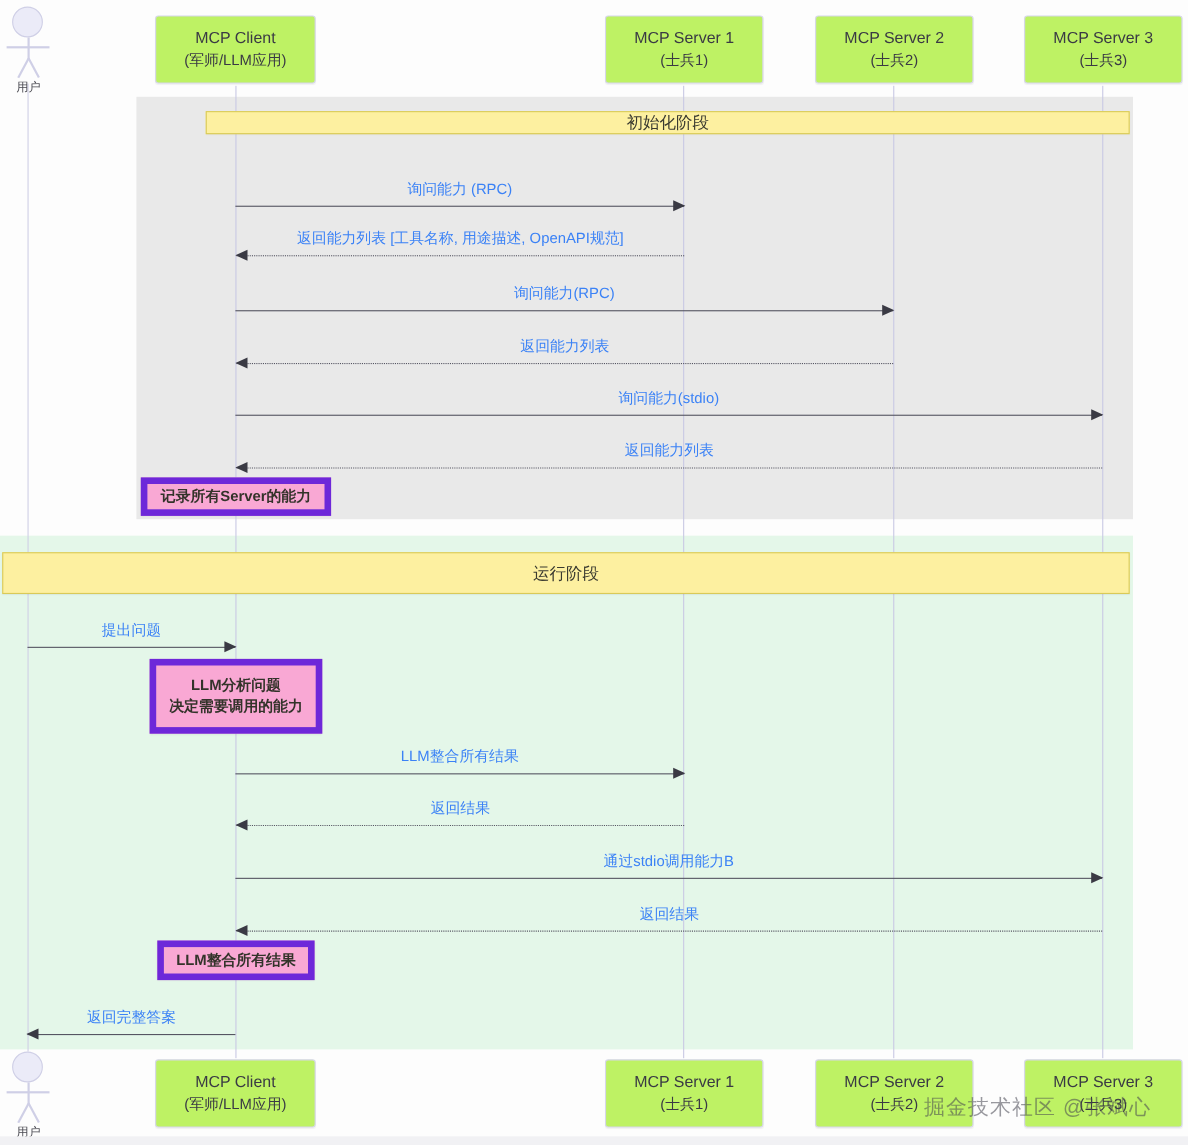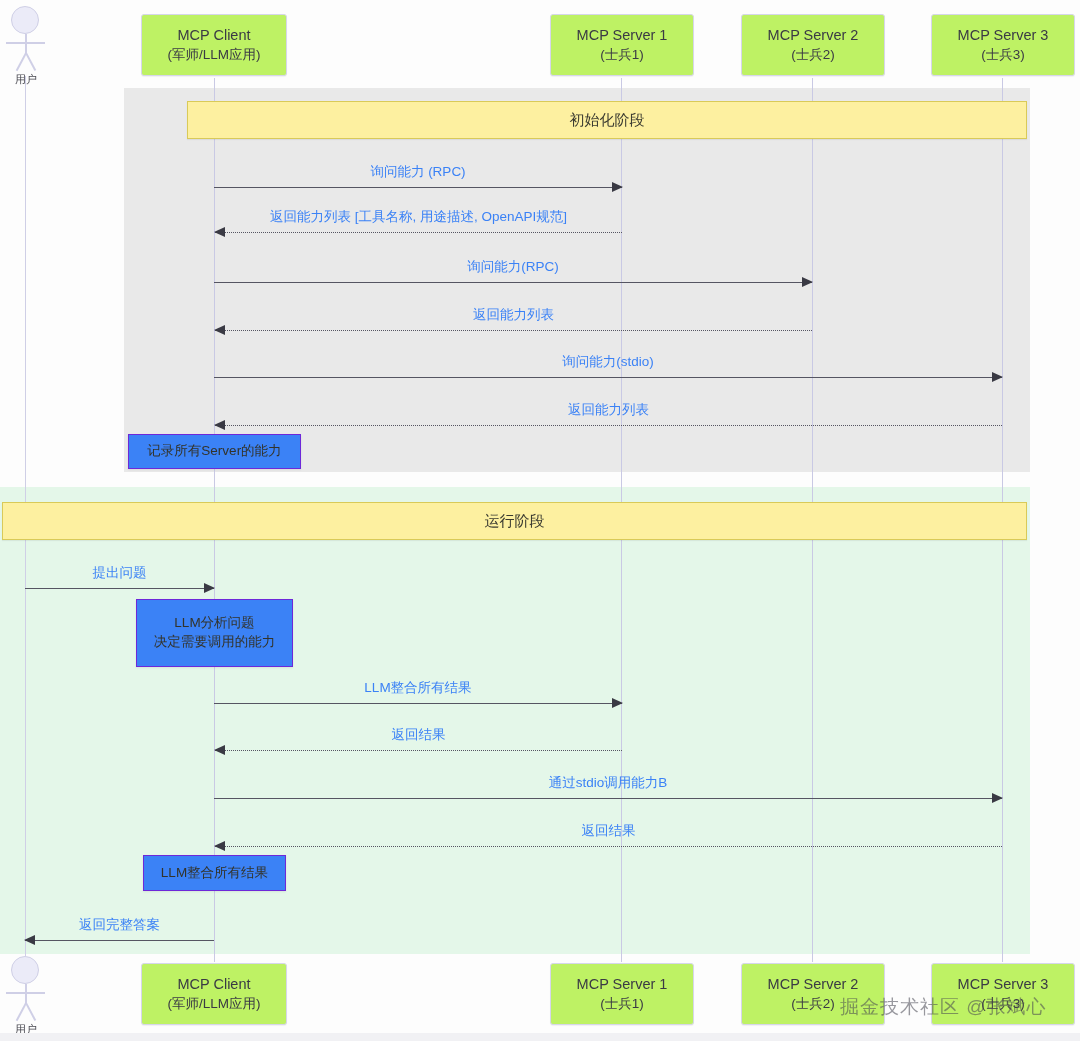--- a/index.html
+++ b/index.html
@@ -73,28 +73,29 @@
     background:#fdf0a0;
     border:1px solid #d9ca58;
     display:flex;align-items:center;justify-content:center;
     color:#3a3a30;font-size:15px;
     box-shadow:0 1px 1px rgba(0,0,0,.06);
   }
   
   .note{
     position:absolute;
     box-sizing:border-box;
-    background:#3b82f6;
-    border:1px solid #6d28d9;
+    background:#f9a8d4;
+    border:6px solid #6d28d9;
     display:flex;flex-direction:column;
     align-items:center;justify-content:center;
     color:#33332a;font-size:13.5px;line-height:1.4;
     text-align:center;
     box-shadow:0 1px 2px rgba(0,0,0,.07);
     padding:4px 8px;
+    font-weight:bold;
   }
   
   .msg{position:absolute;height:1px;}
   .msg .line{
     position:absolute;left:0;top:0;width:100%;height:0;
     border-top:1.6px solid #555562;
   }
   .msg.dotted .line{
     border-top:1.6px dotted #555562;
   }
@@ -162,21 +163,21 @@
   </div>
   <div class="pbox" style="left:741px;top:14px;width:144px;height:62px;">
     <span>MCP Server 2</span>
     <span class="l2">(士兵2)</span>
   </div>
   <div class="pbox" style="left:931px;top:14px;width:144px;height:62px;">
     <span>MCP Server 3</span>
     <span class="l2">(士兵3)</span>
   </div>
 
-  <div class="phase-bar" style="left:187px;top:101px;width:840px;height:38px;">
+  <div class="phase-bar" style="left:187px;top:101px;width:840px;height:21px;">
     <span>初始化阶段</span>
   </div>
   <div class="phase-bar" style="left:2px;top:502px;width:1025px;height:38px;">
     <span>运行阶段</span>
   </div>
 
   <div class="msg right" style="left:214px;top:187px;width:408px;">
     <div class="lbl">询问能力 (RPC)</div>
     <div class="line"></div>
     <div class="head"></div>

